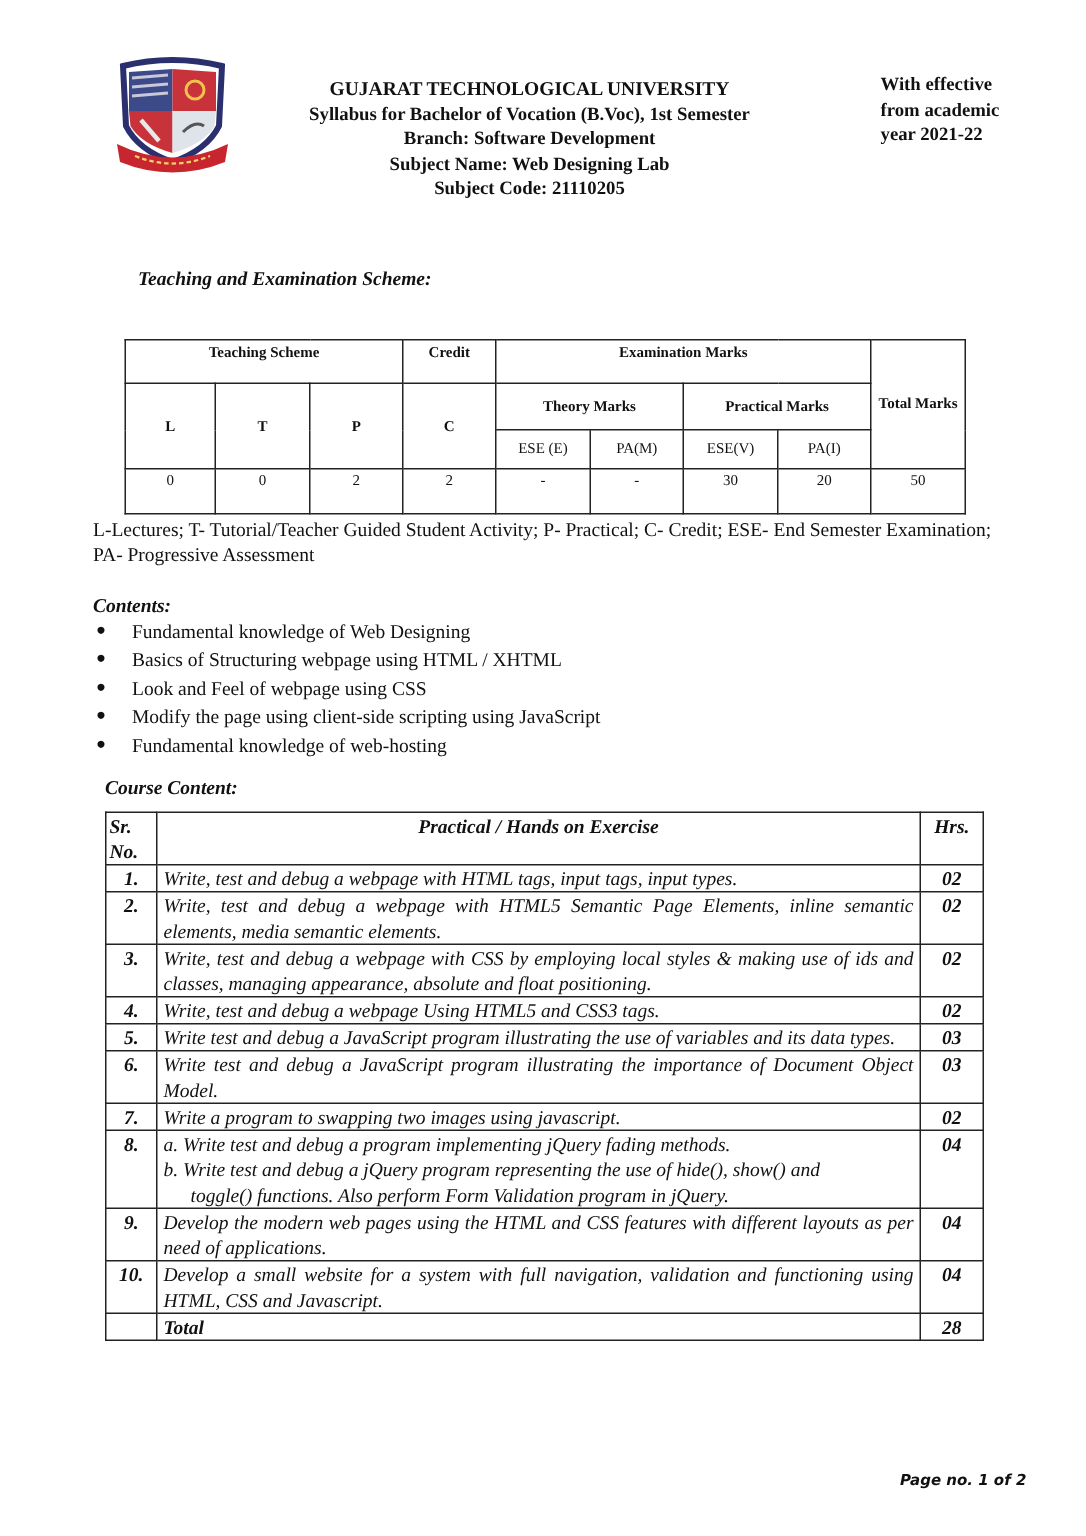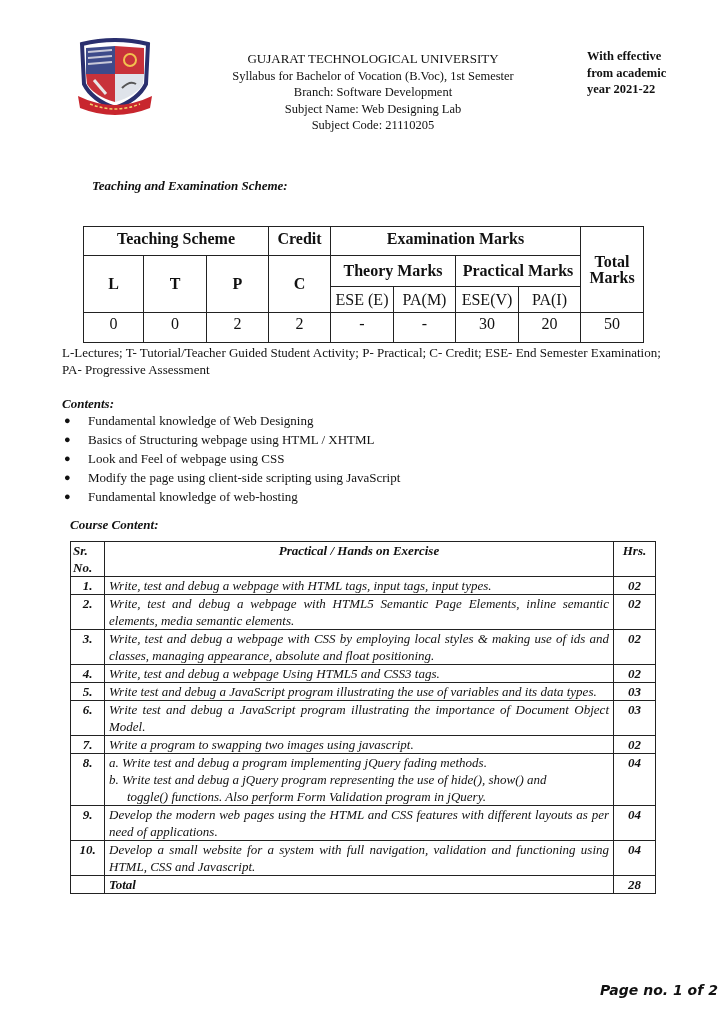--- a/index.html
+++ b/index.html
@@ -10,34 +10,34 @@
     color: #111111;
     font-size: 13px;
     overflow: hidden;
   }
   .abs { position: absolute; }
 
   
   .logo { left: 76px; top: 38px; width: 78px; height: 80px; }
 
   
-  .hdr { left: 188px; top: 51px; width: 370px; text-align: center; font-weight: normal; font-size: 12.5px; line-height: 16.5px; }
+  .hdr { left: 168px; top: 51px; width: 370px; text-align: center; font-weight: bold; font-size: 12.5px; line-height: 16.5px; }
   .hdr .l1 { font-size: 13px; }
   .effective { left: 559px; top: 48px; width: 110px; font-weight: bold; font-size: 12.5px; line-height: 16.5px; margin-left: 28px; }
 
   .sec-title { font-weight: bold; font-size: 13px; font-style: italic; }
 
   
   table { border-collapse: collapse; }
   .scheme { left: 83px; top: 226px; width: 560px; table-layout: fixed; }
   .scheme td, .scheme th {
     border: 1.3px solid #222;
     text-align: center;
     vertical-align: middle;
-    font-size: 16px;
+    font-size: 10px;
     padding: 0;
   }
   .scheme th { font-weight: bold; }
   .scheme .top-row th { height: 29px; vertical-align: top; padding-top: 3px; }
   .scheme .mid-row th { height: 31px; }
   .scheme .sub-row td { height: 26px; }
   .scheme .val-row td { height: 30px; vertical-align: top; padding-top: 2px; }
 
   .legend { left: 62px; top: 344px; width: 620px; font-size: 13px; line-height: 17px; }
 
@@ -58,21 +58,21 @@
     padding: 0 4px;
   }
   .course th { font-weight: bold; text-align: center; }
   .course td.sr { text-align: center; font-weight: bold; padding: 0; }
   .course td.hrs { text-align: center; font-weight: bold; padding: 0; }
   .course td.ex { text-align: justify; text-align-last: left; }
   .course td.ex .sub { display: block; }
   .course td.ex .cont { display: block; padding-left: 18px; }
   .course tr.total td { font-weight: bold; }
 
-  .pageno { left: 600px; top: 982px; font-family: "DejaVu Sans", sans-serif; font-style: italic; font-weight: bold; font-size: 14px; }
+  .pageno { left: 600px; top: 982px; font-family: "DejaVu Sans", sans-serif; font-style: italic; font-weight: bold; font-size: 10px; }
 </style>
 </head>
 <body>
 
 <div class="abs logo">
   <svg width="78" height="80" viewBox="0 0 78 80">
     <path d="M6 6 Q39 -2 72 6 L70 46 Q62 62 39 70 Q16 62 8 46 Z" fill="#ffffff" stroke="#2a2f6e" stroke-width="4"></path>
     <path d="M10 10 L39 8 L39 36 L10 36 Z" fill="#3d4a8a"></path>
     <path d="M12 14 L36 12 M12 20 L36 18 M12 26 L36 24" stroke="#c8c8d8" stroke-width="2"></path>
     <path d="M39 8 L68 10 L68 36 L39 36 Z" fill="#c8323a"></path>

